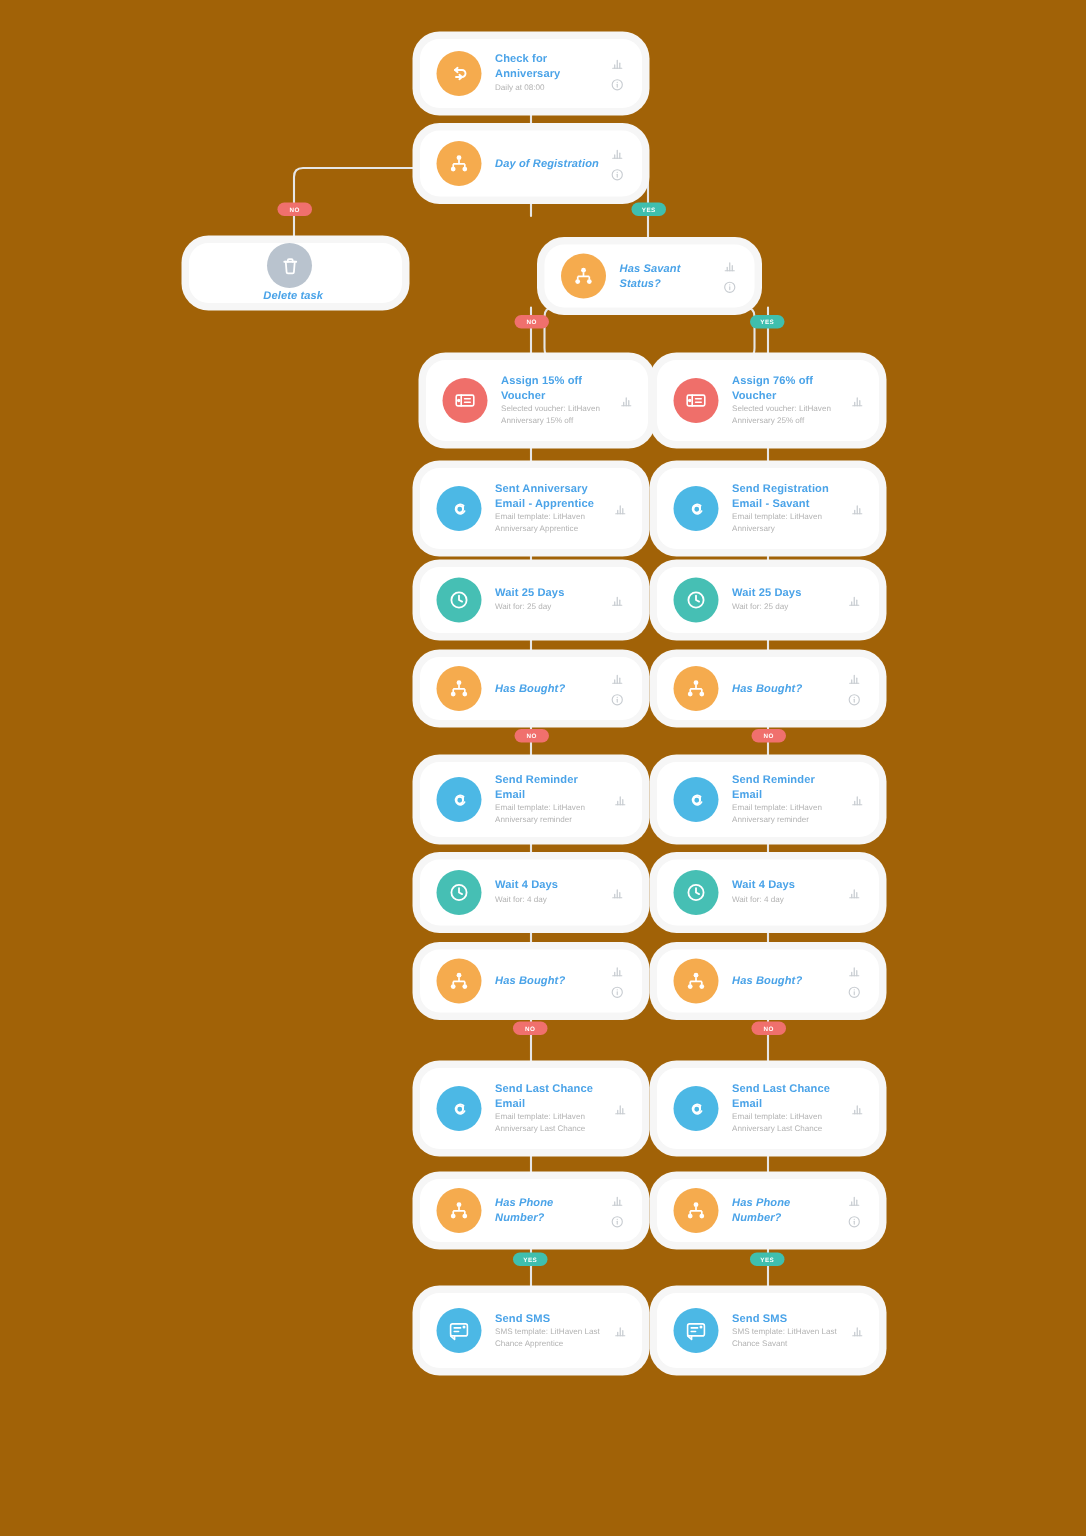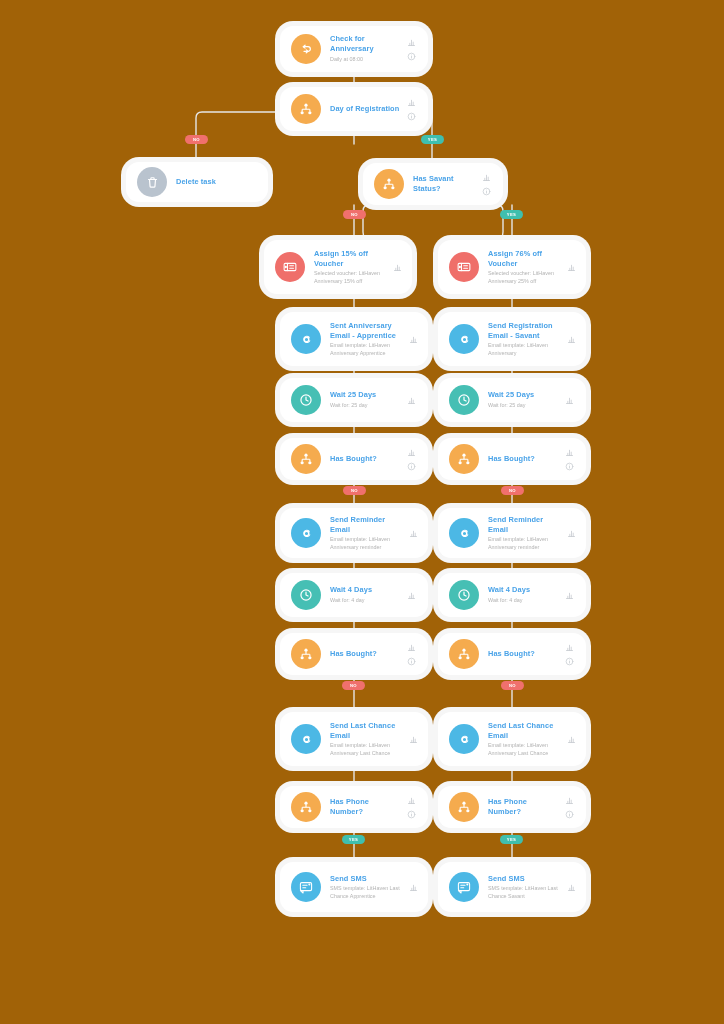--- a/index.html
+++ b/index.html
@@ -27,21 +27,21 @@
   
   .node {
     position: absolute;
     background: #ffffff;
     border-radius: 13px;
     box-shadow: 0 0 0 5px #f6f6f6, 0 1px 2px rgba(0,0,0,0.05);
     display: flex;
     align-items: center;
     padding: 0 10px 0 11px;
   }
-  .node.small { box-shadow: 0 0 0 5px #f6f6f6, 0 1px 2px rgba(0,0,0,0.04); }
+  .node.small { box-shadow: 0 0 0 5px #f6f6f6, 0 1px 2px rgba(0,0,0,0.04); font-style: italic; }
 
   .badge-icon {
     width: 30px;
     height: 30px;
     min-width: 30px;
     border-radius: 50%;
     display: flex;
     align-items: center;
     justify-content: center;
     margin-right: 9px;
@@ -180,21 +180,21 @@
             <path d="M12 20V6"></path>
             <path d="M16.5 20v-9"></path>
           </svg></span>
         <span class="act"><svg width="9" height="9" viewBox="0 0 24 24" fill="none" stroke="#9aa2ab" stroke-width="2" stroke-linecap="round">
             <circle cx="12" cy="12" r="9"></circle>
             <path d="M12 11v5.2"></path>
             <circle cx="12" cy="7.6" r="1.1" fill="#9aa2ab" stroke="none"></circle>
           </svg></span>
       </div>
     </div>
-    <div class="node small" style="left: 126px; top: 162px; width: 142px; height: 40px;">
+    <div class="node small" style="left: 126px; top: 162px; width: 142px; height: 40px; flex-direction: column;">
       <div class="badge-icon ic-grey">
         <svg width="15" height="15" viewBox="0 0 24 24" fill="none" stroke="#fff" stroke-width="1.9" stroke-linecap="round" stroke-linejoin="round">
           <path d="M5.6 7.2h12.8"></path>
           <path d="M9.4 7.2V5.6a1.2 1.2 0 0 1 1.2-1.2h2.8a1.2 1.2 0 0 1 1.2 1.2v1.6"></path>
           <path d="M7.2 7.2l.9 11a1.4 1.4 0 0 0 1.4 1.3h5a1.4 1.4 0 0 0 1.4-1.3l.9-11"></path>
         </svg>
       </div>
       <div class="node-body">
         <div class="node-title">Delete task</div>
       </div>
@@ -221,21 +221,21 @@
             <path d="M12 20V6"></path>
             <path d="M16.5 20v-9"></path>
           </svg></span>
         <span class="act"><svg width="9" height="9" viewBox="0 0 24 24" fill="none" stroke="#9aa2ab" stroke-width="2" stroke-linecap="round">
             <circle cx="12" cy="12" r="9"></circle>
             <path d="M12 11v5.2"></path>
             <circle cx="12" cy="7.6" r="1.1" fill="#9aa2ab" stroke="none"></circle>
           </svg></span>
       </div>
     </div>
-    <div class="node" style="left: 264px; top: 240px; width: 148px; height: 54px;">
+    <div class="node" style="left: 284px; top: 240px; width: 148px; height: 54px;">
       <div class="badge-icon ic-red">
         <svg width="16" height="16" viewBox="0 0 24 24" fill="none" stroke="#fff" stroke-width="1.6" stroke-linecap="round" stroke-linejoin="round">
           <rect x="3.2" y="6.6" width="17.6" height="10.8" rx="1.6"></rect>
           <path d="M8.2 6.6v10.8"></path>
           <path d="M11.6 10.2h5.6M11.6 13.8h5.6"></path>
           <circle cx="5.7" cy="12" r="0.9" fill="#fff"></circle>
         </svg>
       </div>
       <div class="node-body">
         <div class="node-title">Assign 15% off Voucher</div>

